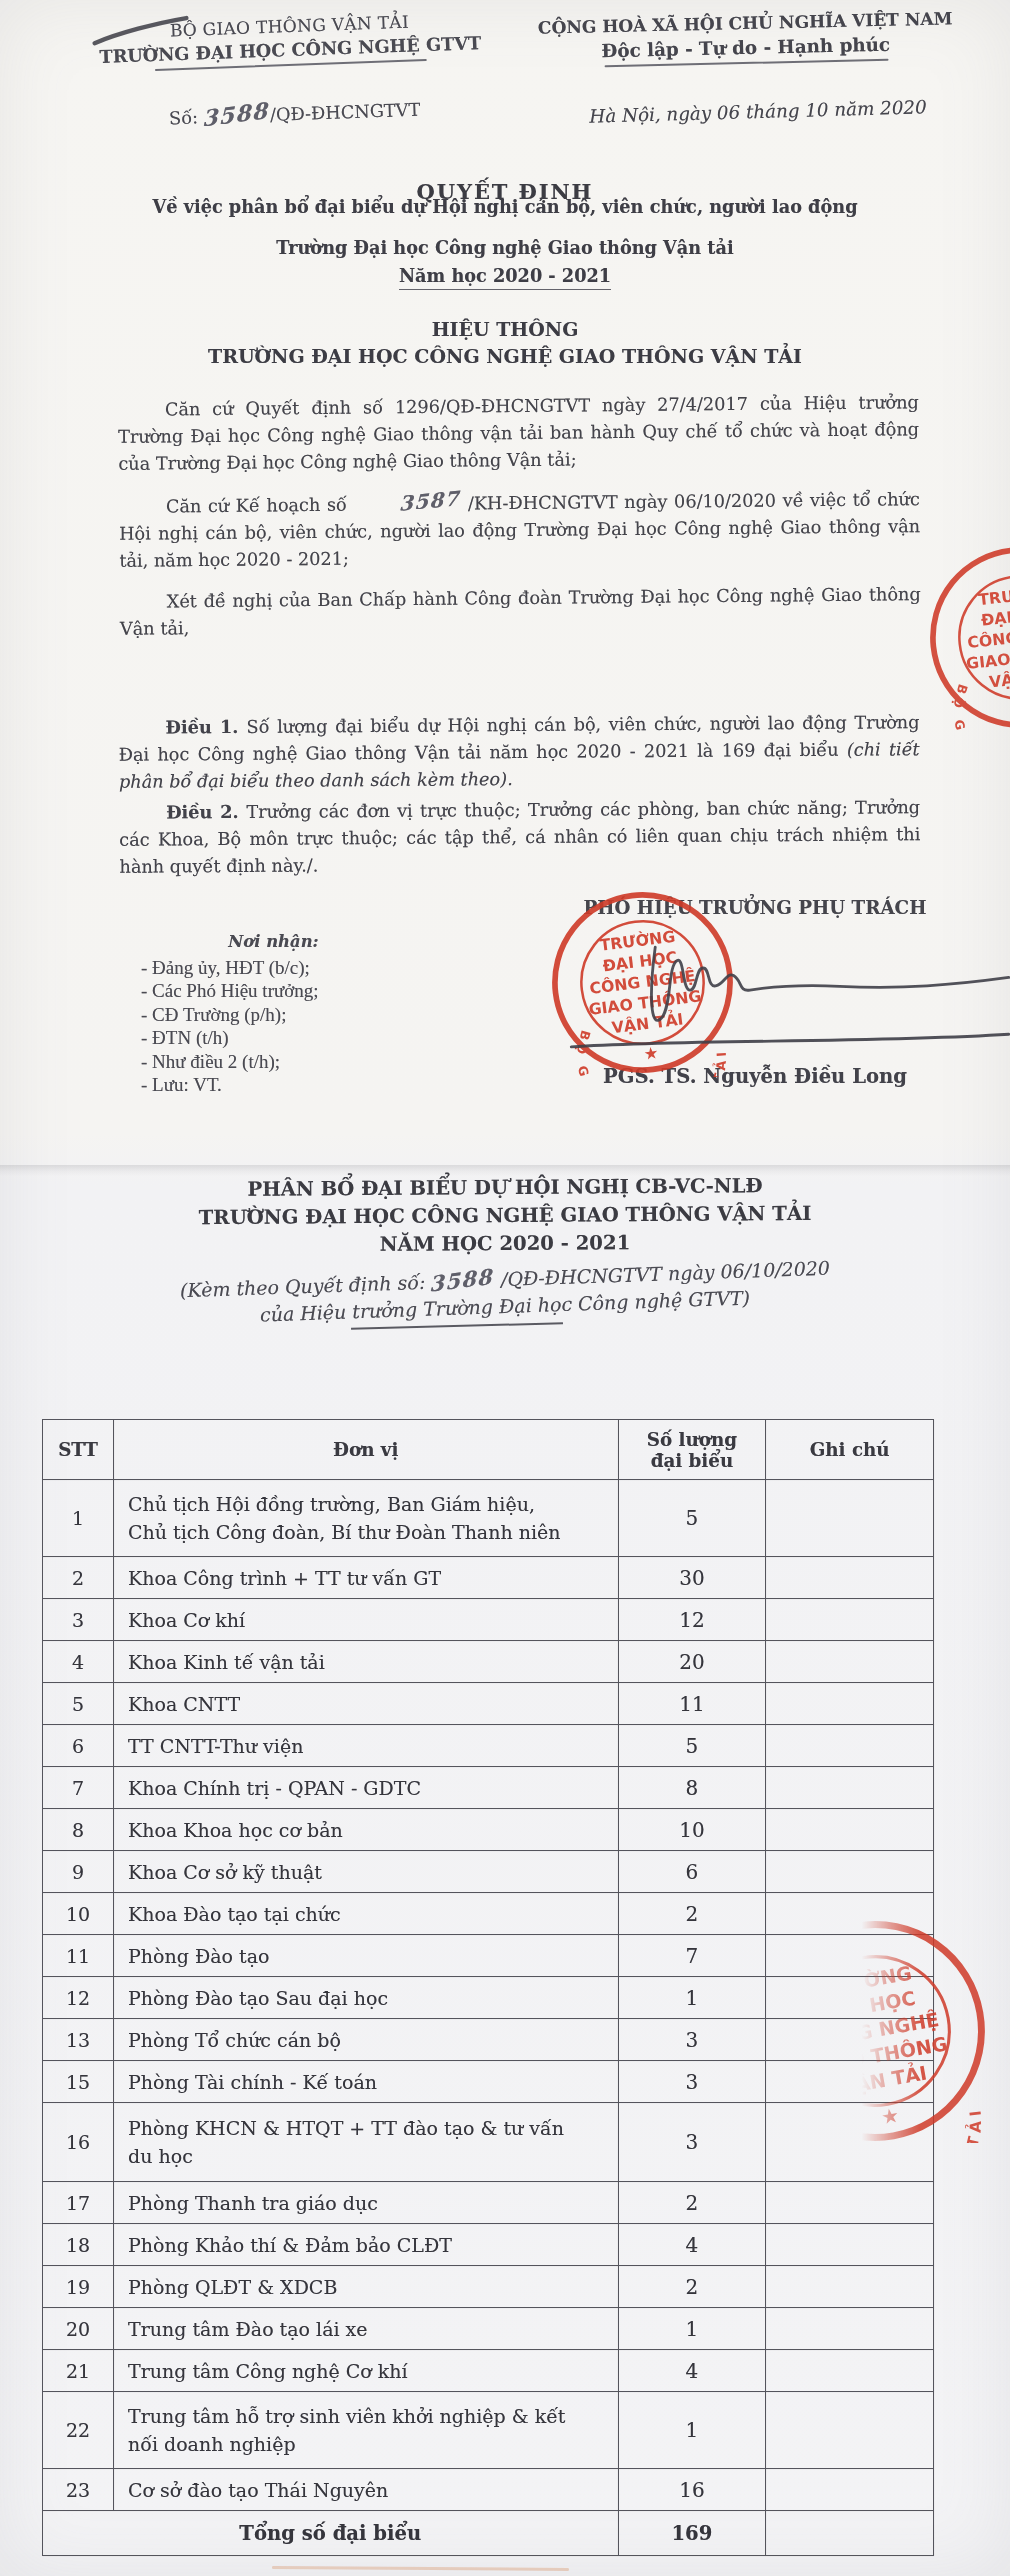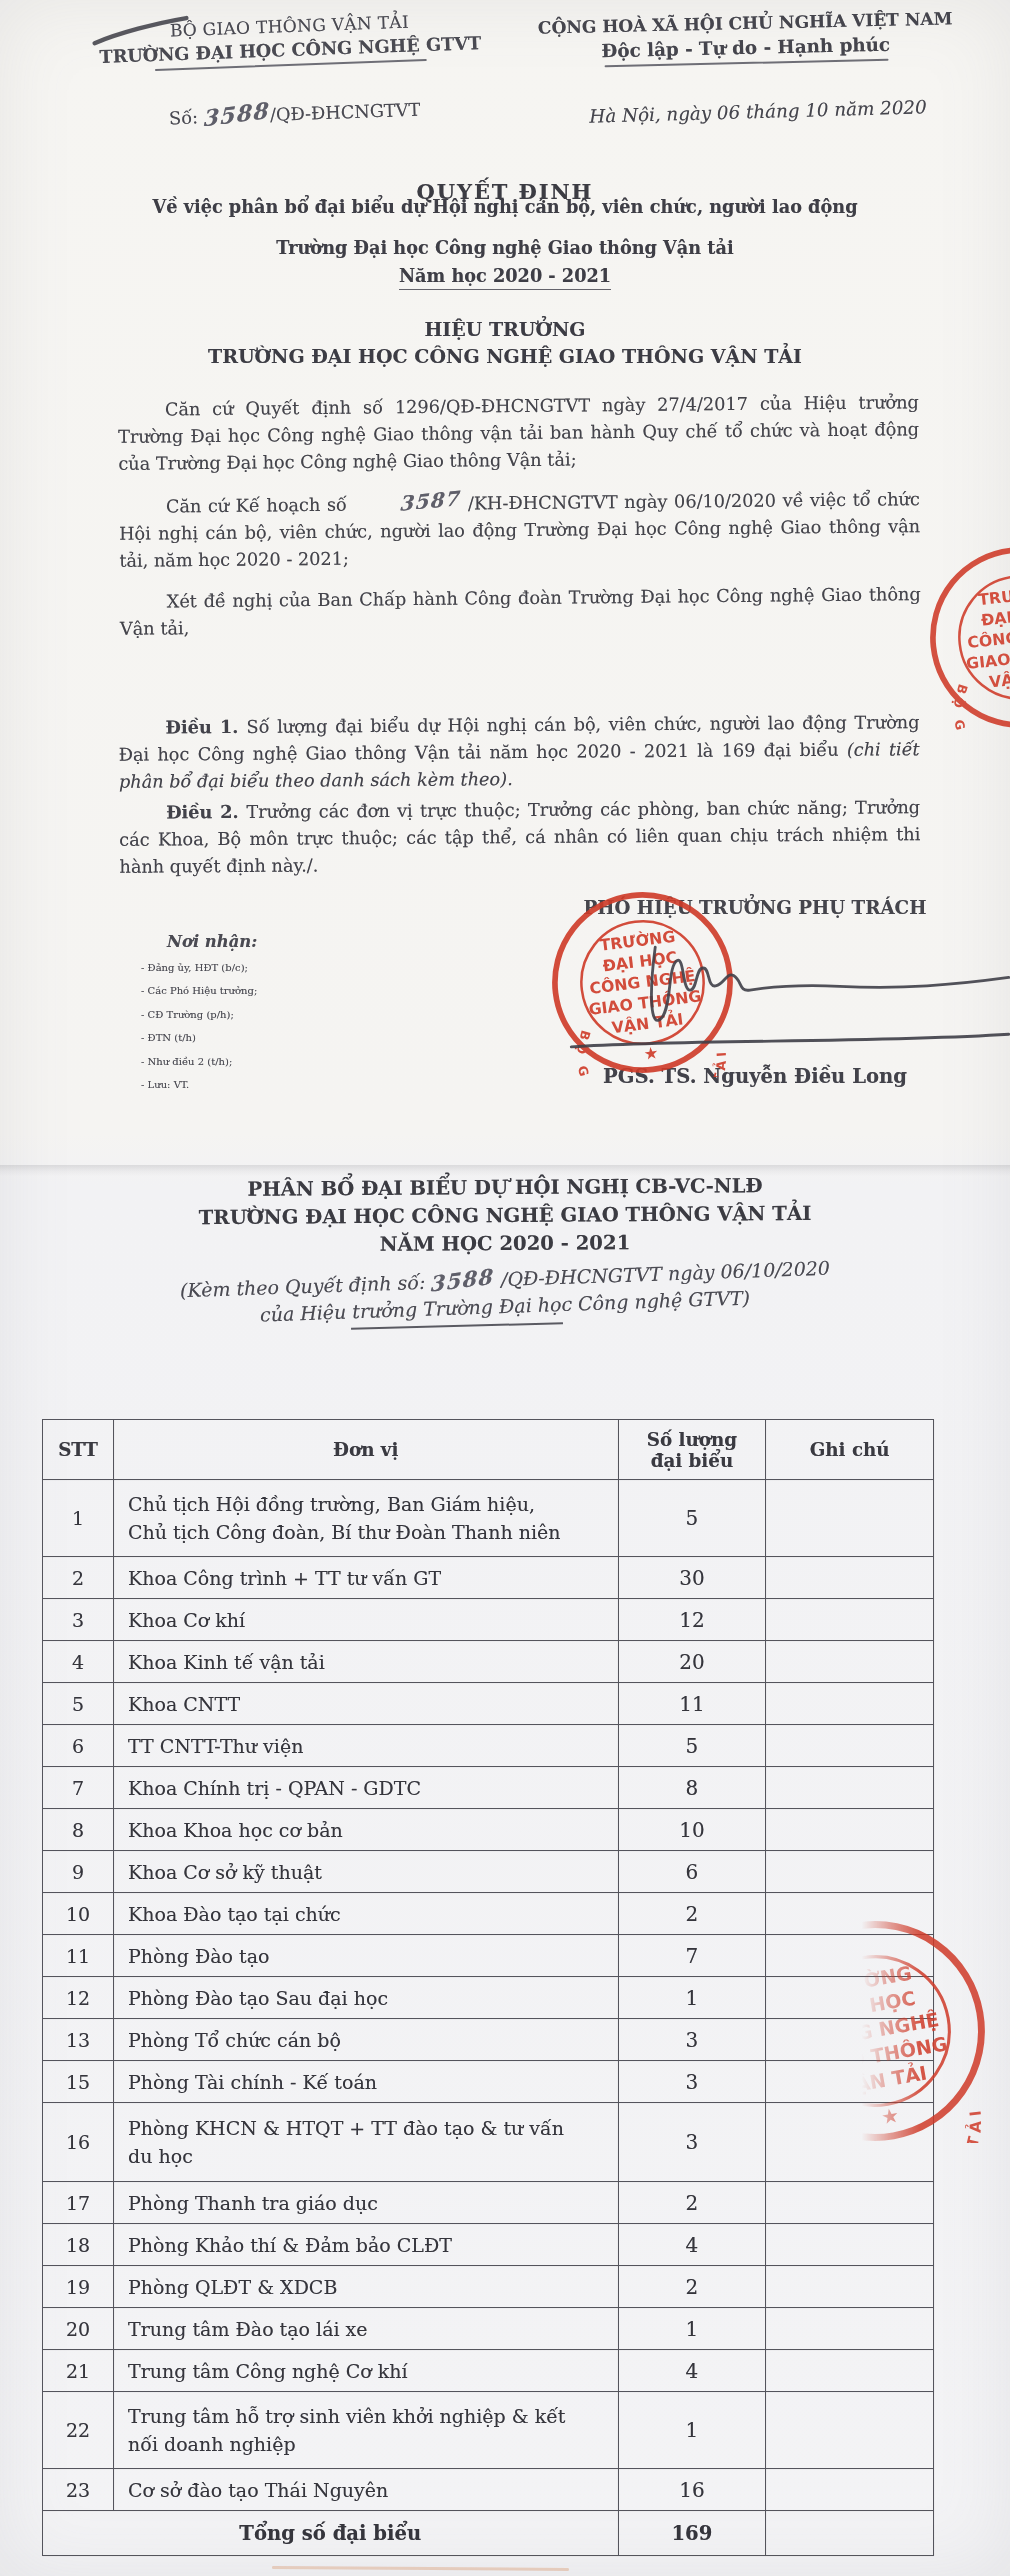--- a/index.html
+++ b/index.html
@@ -32,21 +32,21 @@
          text-align:justify;transform:rotate(-.55deg);color:#44444b;}
   .paras p{margin:0 0 14.5px;text-indent:47px;}
   .dieu{left:119px;top:711px;width:801px;font-size:17.7px;line-height:27px;
         text-align:justify;transform:rotate(-.4deg);color:#42424a;}
   .dieu p{margin:0 0 2.5px;text-indent:47px;}
   .qd-heading{left:0;top:661px;width:1010px;font-size:19px;font-weight:bold;letter-spacing:0.6px;color:#3c3c43;}
   .signer-title{left:556px;top:897px;width:398px;font-size:18.3px;font-weight:bold;color:#45454c;}
   .signer-name{left:556px;top:1065px;width:398px;font-size:19.6px;font-weight:bold;color:#42424a;}
   .noi-nhan{left:141px;top:932px;color:#4a4a52;}
   .noi-nhan .lbl{font-size:16.4px;font-weight:bold;font-style:italic;text-align:right;}
-  .noi-nhan ul{list-style:none;margin:5px 0 0;padding:0;font-size:10px;line-height:23.4px;}
+  .noi-nhan ul{list-style:none;margin:5px 0 0;padding:0;font-size:19px;line-height:23.4px;font-family:Liberation Serif, serif;}
   
   .page-edge{left:0;top:1165px;width:1010px;height:11.4px;
      background:linear-gradient(180deg,rgba(90,90,100,.16),rgba(90,90,100,.05) 55%,rgba(0,0,0,0));}
   
   .p2-t{left:0;width:1010px;font-size:19.6px;font-weight:bold;color:#3b3b42;transform:rotate(-.4deg);}
   .p2-sub{left:0;width:1010px;font-size:19px;font-style:italic;color:#4a4a52;transform:rotate(-2deg);}
   .p2-underline{left:351px;top:1325px;width:212px;height:1.9px;background:#5a5a62;transform:rotate(-1.5deg);}
   table.delegates{position:absolute;left:42px;top:1419px;width:892px;border-collapse:collapse;
      font-size:19px;color:#35353c;background:transparent;}
   table.delegates th,table.delegates td{border:1.6px solid #54545c;box-shadow:0 0 0.6px rgba(60,60,70,.5);}
@@ -90,21 +90,21 @@
     <span>Số:</span>
     <span class="hand">3588</span><span>/QĐ-ĐHCNGTVT</span>
   </div>
 
   <div class="abs date-line ctr soft">Hà Nội, ngày 06 tháng 10 năm 2020</div>
 
   <div class="abs t-main ctr soft">QUYẾT ĐỊNH</div>
   <div class="abs t-sub ctr soft" style="top:196px">Về việc phân bổ đại biểu dự Hội nghị cán bộ, viên chức, người lao động</div>
   <div class="abs t-sub ctr soft" style="top:237px">Trường Đại học Công nghệ Giao thông Vận tải</div>
   <div class="abs t-sub ctr soft" style="top:265px"><span class="u-inline">Năm học 2020 - 2021</span></div>
-  <div class="abs issuer ctr soft" style="top:318px">HIỆU TRƯỞNG</div>
+  <div class="abs issuer ctr soft" style="top:318px">HIỆU THÔNG</div>
   <div class="abs issuer ctr soft" style="top:345px">TRƯỜNG ĐẠI HỌC CÔNG NGHỆ GIAO THÔNG VẬN TẢI</div>
 
   <div class="abs paras soft">
     <p>Căn cứ Quyết định số 1296/QĐ-ĐHCNGTVT ngày 27/4/2017 của Hiệu trưởng Trường Đại học Công nghệ Giao thông vận tải ban hành Quy chế tổ chức và hoạt động của Trường Đại học Công nghệ Giao thông Vận tải;</p>
     <p><span>Căn cứ Kế hoạch số </span><span class="hand" style="font-size:20px">3587</span><span> /KH-ĐHCNGTVT ngày 06/10/2020 về việc tổ chức Hội nghị cán bộ, viên chức, người lao động Trường Đại học Công nghệ Giao thông vận tải, năm học 2020 - 2021;</span></p>
     <p>Xét đề nghị của Ban Chấp hành Công đoàn Trường Đại học Công nghệ Giao thông Vận tải,</p>
   </div>
 
 
   <div class="abs dieu soft">

